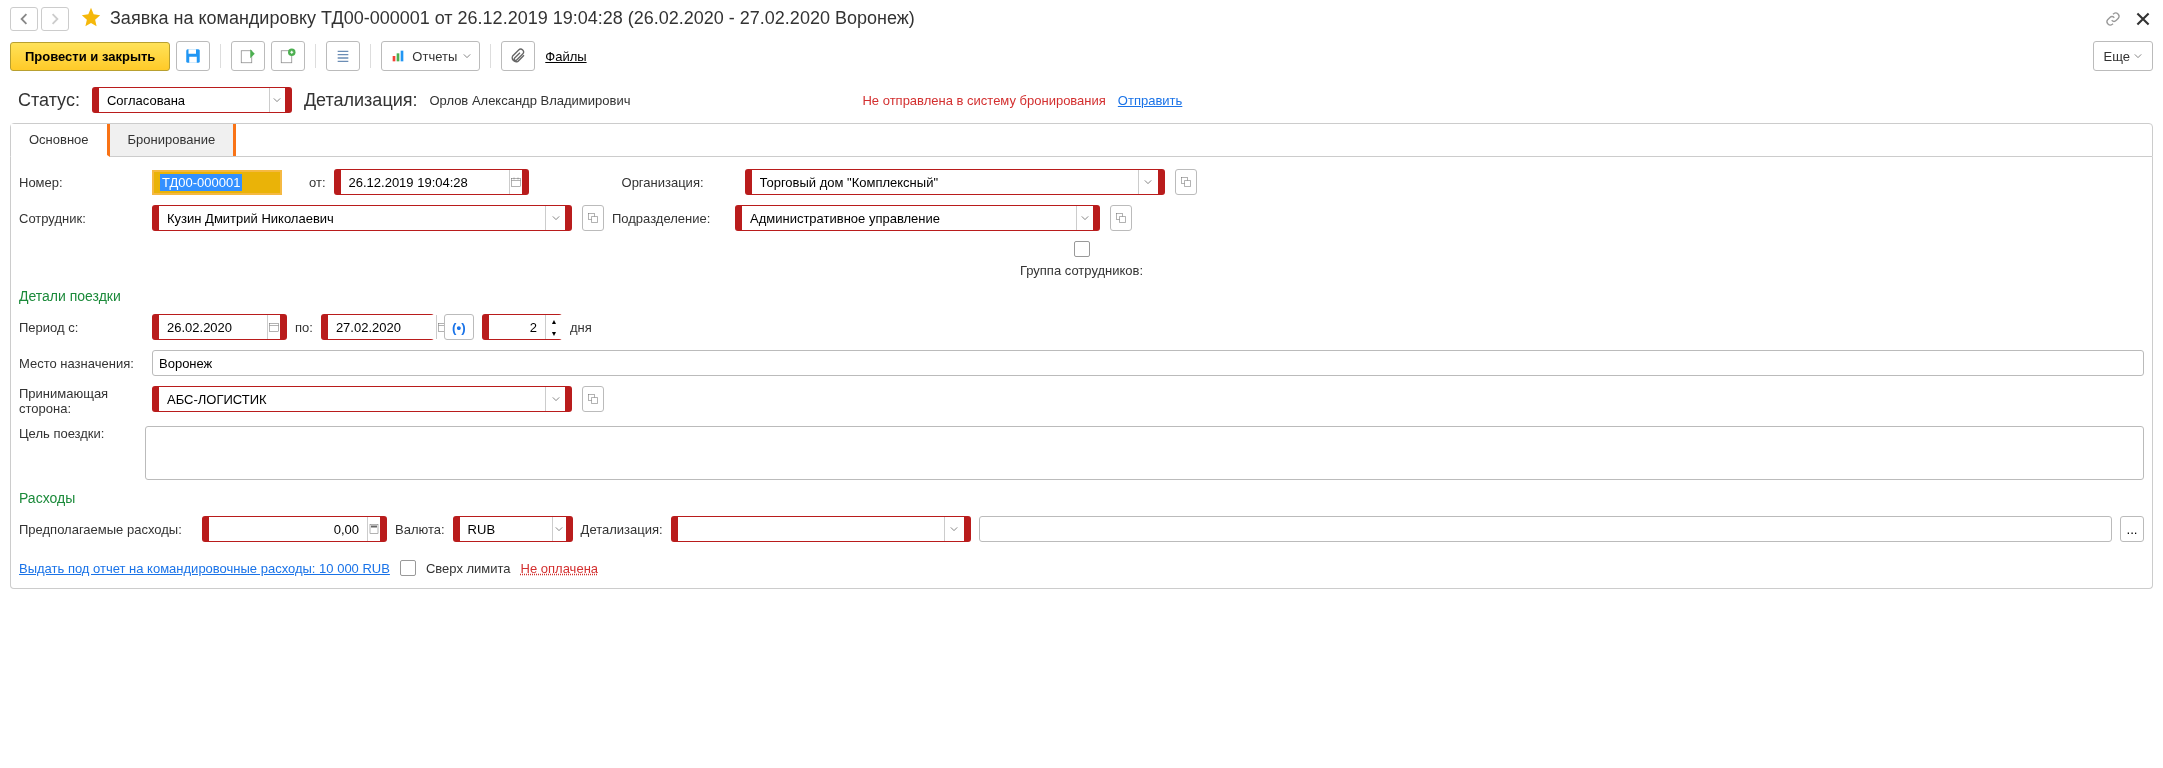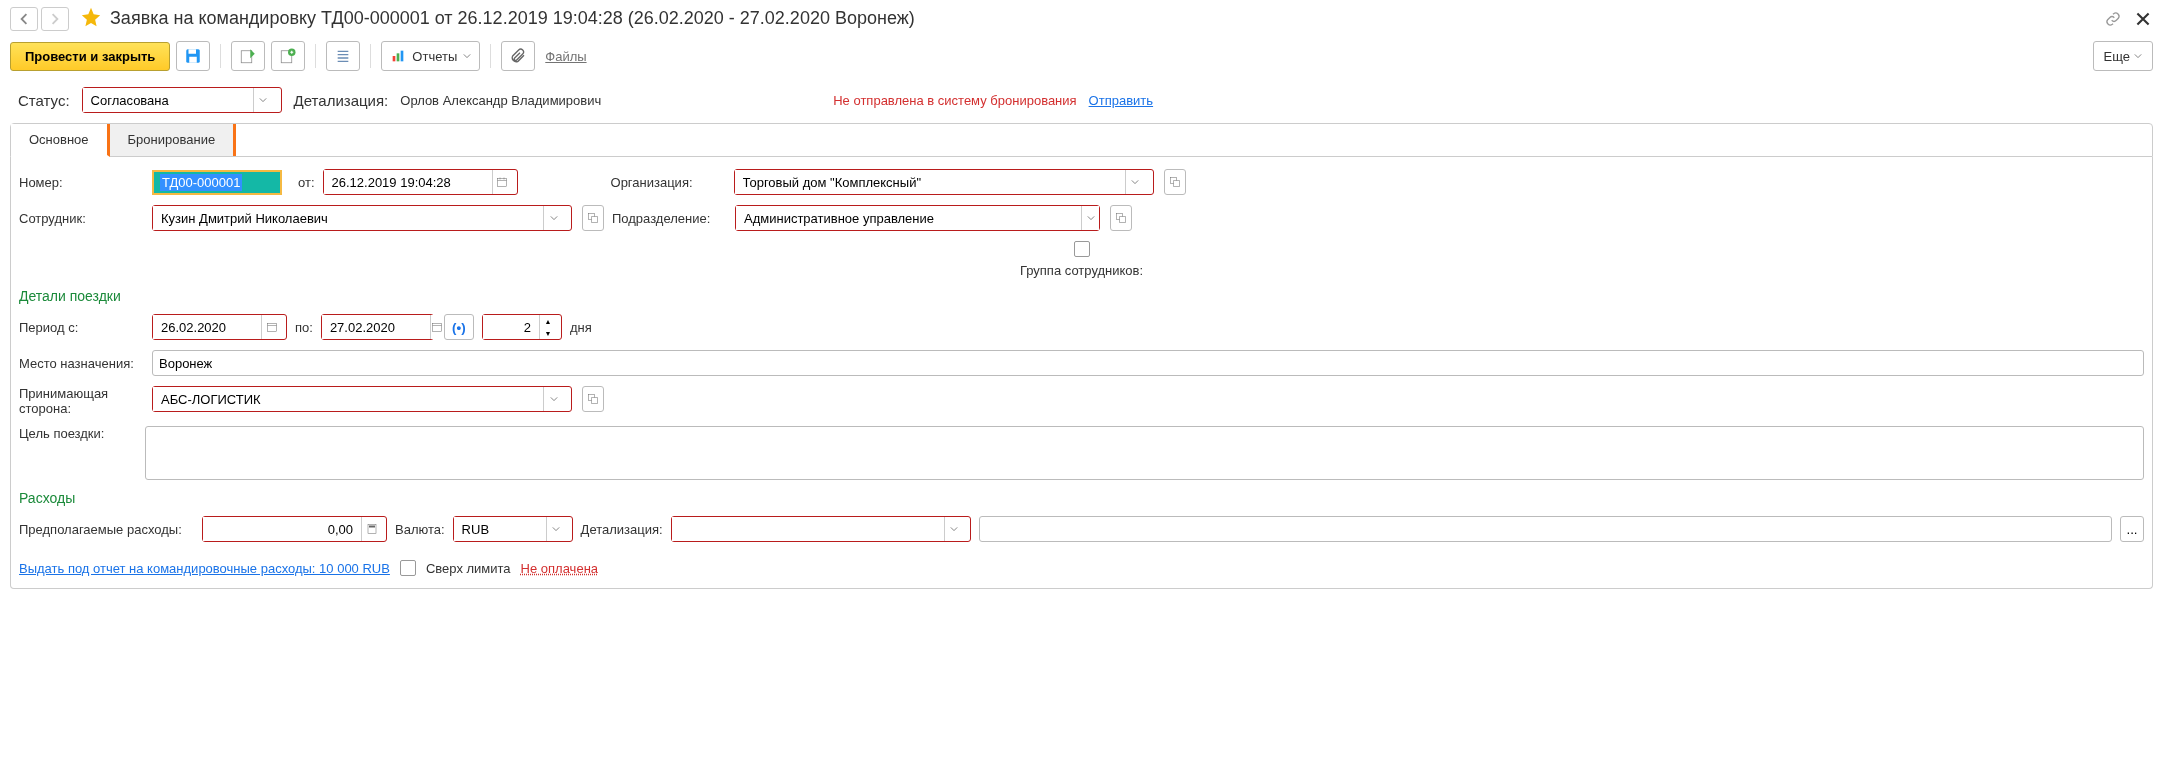--- a/index.html
+++ b/index.html
@@ -11,40 +11,40 @@
 .title { font-size: 18px; font-weight: normal; flex: 1; }
 .header-right { display: flex; gap: 10px; align-items: center; }
 .link-icon, .close-icon { cursor: pointer; width: 20px; height: 20px; display: flex; align-items: center; justify-content: center; }
 
 .toolbar { display: flex; align-items: center; padding: 4px 10px 10px; gap: 6px; }
 .btn-primary { background: linear-gradient(#ffe259, #ffca28); border: 1px solid #b8a030; padding: 6px 14px; font-weight: bold; font-size: 13px; border-radius: 3px; cursor: pointer; }
 .icon-btn { width: 34px; height: 30px; border: 1px solid #bbb; background: #fff; border-radius: 3px; cursor: pointer; display: flex; align-items: center; justify-content: center; }
 .sep { width: 1px; height: 24px; background: #ddd; margin: 0 4px; }
 .dropdown-btn { height: 30px; border: 1px solid #bbb; background: #fff; border-radius: 3px; display: flex; align-items: center; padding: 0 8px; gap: 6px; cursor: pointer; }
 .chevron-down { width: 8px; height: 8px; }
-.files-link { color: #737373; text-decoration: underline; margin-left: 4px; cursor: pointer; }
+.files-link { color: #000000; text-decoration: underline; margin-left: 4px; cursor: pointer; }
 .more-btn { margin-left: auto; height: 30px; border: 1px solid #bbb; background: #fff; border-radius: 3px; padding: 0 10px; display: flex; align-items: center; gap: 4px; cursor: pointer; }
 
 .status-row { display: flex; align-items: center; padding: 6px 18px 10px; gap: 12px; }
-.label { font-size: 15px; }
-.combo { display: flex; border: 1px solid #b91c1c; border-radius: 3px; height: 26px; align-items: center; background: #fff; }
+.label { font-size: 18px; }
+.combo { display: flex; border: 7px solid #b91c1c; border-radius: 3px; height: 26px; align-items: center; background: #fff; }
 .combo-input { border: none; padding: 0 8px; font-size: 13px; height: 24px; outline: none; }
 .combo-btn { width: 20px; height: 24px; border: none; border-left: 1px solid #ccc; background: #fff; cursor: pointer; display: flex; align-items: center; justify-content: center; }
 .red-text { color: #d32f2f; }
 .blue-link { color: #1a73e8; text-decoration: underline; cursor: pointer; }
 
 .tabs { display: flex; border: 1px solid #ccc; border-radius: 4px 4px 0 0; margin: 0 10px; }
 .tab { padding: 8px 18px; cursor: pointer; border-right: 3px solid #f97316; background: #f0f0f0; }
 .tab.active { background: #fff; border-bottom: 2px solid #fff; margin-bottom: -1px; }
 .tab-body { border: 1px solid #ccc; border-top: none; margin: 0 10px; padding: 12px 8px; border-radius: 0 0 4px 4px; }
 
 .form-row { display: flex; align-items: center; margin-bottom: 10px; gap: 8px; }
 .form-label { width: 125px; }
 .form-label-wide { width: 175px; }
-.input-highlight { border: 2px solid #f5b942; background: #14b8a6; padding: 3px 6px; }
+.input-highlight { border: 2px solid #f5b942; background: #eab308; padding: 3px 6px; }
 .input-highlight span { background: #3390ff; color: #fff; padding: 1px 2px; }
 .text-input { border: 1px solid #bbb; border-radius: 3px; height: 26px; padding: 0 6px; font-size: 13px; }
 .ext-btn { width: 22px; height: 26px; border: 1px solid #bbb; background: #fff; border-radius: 3px; cursor: pointer; display: flex; align-items: center; justify-content: center; margin-left: 2px; }
 .section-title { color: #1b8a3a; font-size: 14px; margin: 8px 0 10px; }
 .checkbox-row { display: flex; align-items: center; gap: 6px; margin-bottom: 10px; flex-direction: column; }
 .checkbox { width: 16px; height: 16px; border: 1px solid #999; border-radius: 2px; }
 .textarea { border: 1px solid #bbb; border-radius: 3px; width: 100%; height: 54px; resize: none; }
 .spinner { display: flex; flex-direction: column; border-left: 1px solid #ccc; }
 .spinner-btn { height: 12px; width: 16px; border: none; background: #fff; cursor: pointer; font-size: 7px; line-height: 1; }
 .num-input { text-align: right; }
@@ -157,21 +157,21 @@
 
 <div class="tabs">
   <div class="tab active">Основное</div>
   <div class="tab">Бронирование</div>
 </div>
 
 <div class="tab-body">
   <div class="form-row">
     <span class="form-label">Номер:</span>
     <div class="input-highlight" style="width:130px"><span>ТД00-000001</span></div>
-    <span style="margin-left:8px">от:</span>
+    <span style="margin-left:19px">от:</span>
     <div class="combo" style="width:195px">
       <input class="combo-input" style="width: 168px;" value="26.12.2019 19:04:28">
       <button class="combo-btn">
           <svg width="12" height="12" viewBox="0 0 24 24">
             <rect x="3" y="5" width="18" height="16" fill="none" stroke="#666"></rect>
             <path d="M3 9h18M8 3v4M16 3v4" stroke="#666"></path>
           </svg>
         </button>
     </div>
     <span style="margin-left:85px;width:115px">Организация:</span>

